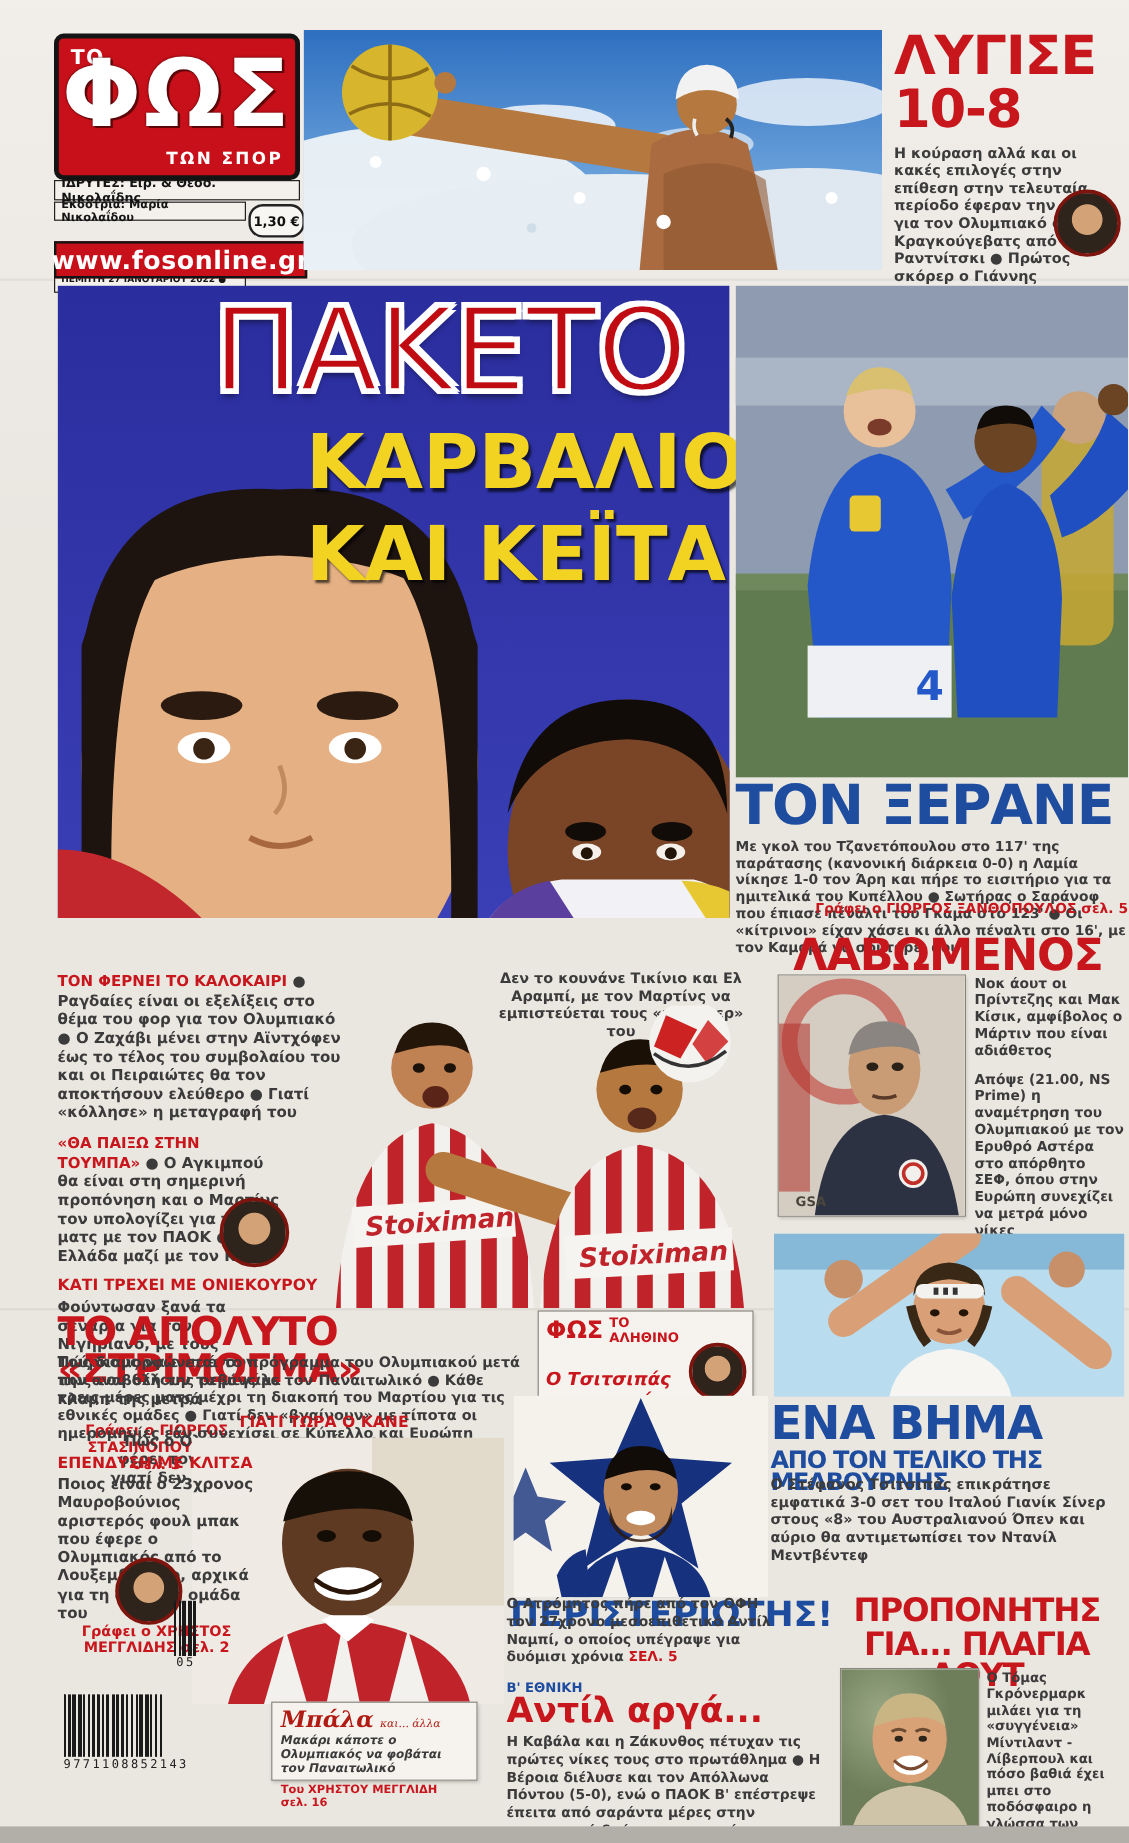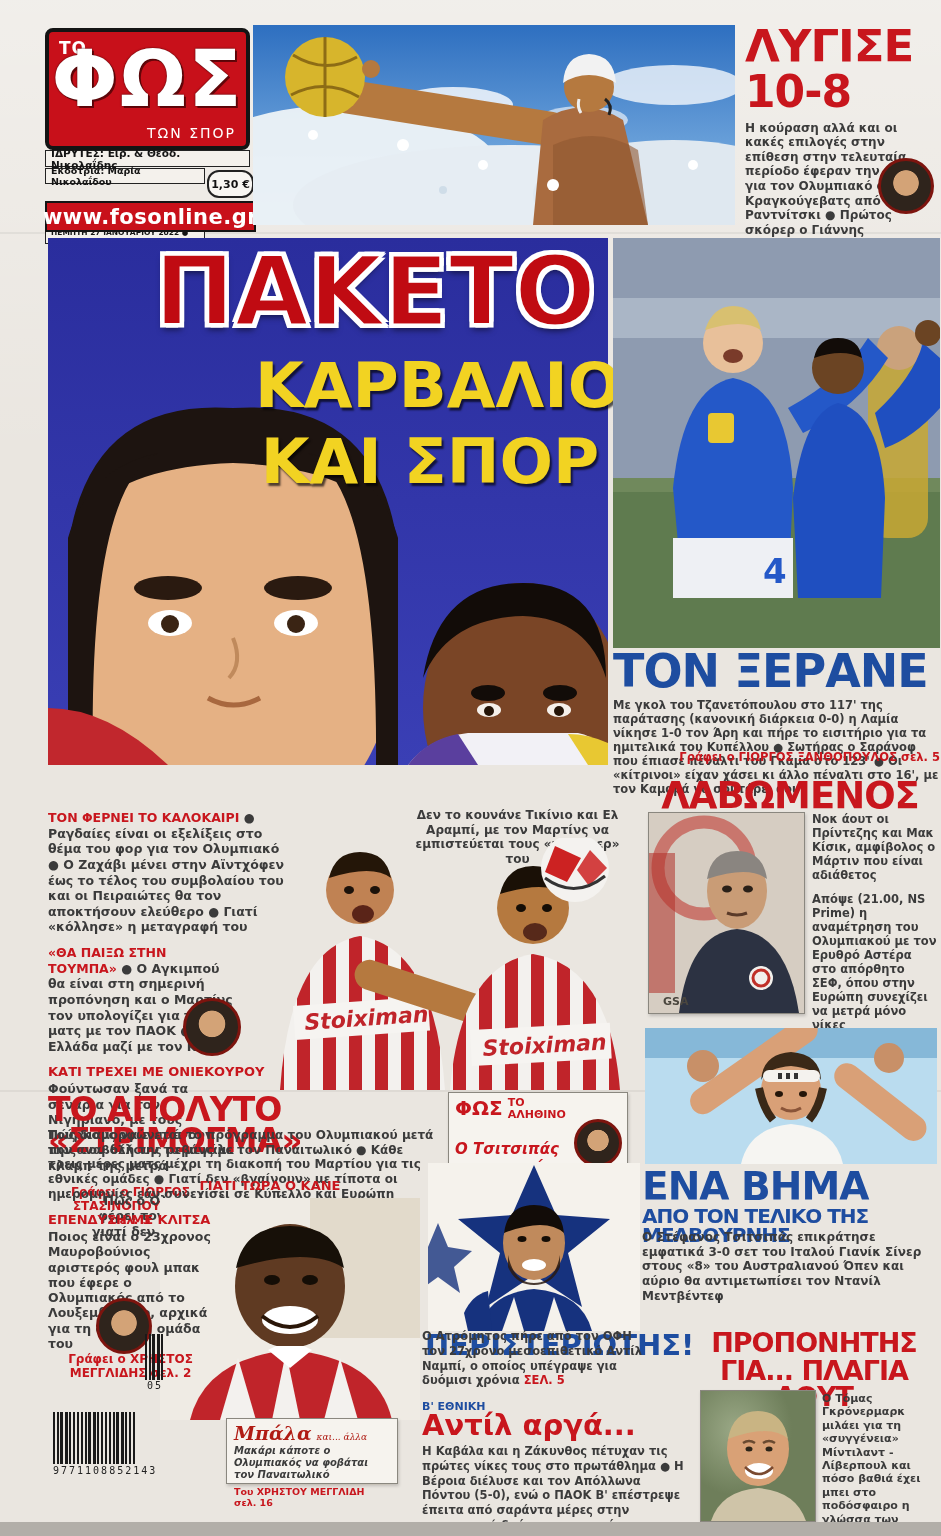--- a/index.html
+++ b/index.html
@@ -8,34 +8,34 @@
         background-image:linear-gradient(rgba(255,255,255,.35),rgba(0,0,0,0) 30%);}
   .abs{position:absolute;}
   .crease{position:absolute;left:0;width:100%;height:2px;background:rgba(0,0,0,.05);}
   .bottom-strip{position:absolute;left:0;top:1522px;width:941px;height:14px;background:#b2aea8;}
 
   
   .logo-box{background:#c8101a;border:4px solid #141414;border-radius:8px;color:#fff;}
   .logo-to{position:absolute;left:10px;top:6px;font-size:17px;font-weight:bold;letter-spacing:1px;}
   .logo-fos{position:absolute;left:0;right:0;top:8px;text-align:center;font-size:78px;font-weight:bold;
             letter-spacing:2px;line-height:1;text-shadow:0 0 2px #300,2px 2px 0 rgba(40,0,0,.6);}
-  .logo-sub{position:absolute;right:10px;bottom:5px;font-size:14px;font-weight:normal;letter-spacing:2px;}
+  .logo-sub{position:absolute;right:10px;bottom:5px;font-size:14px;font-weight:bold;letter-spacing:2px;}
   .mast-row{background:#f4f1ec;border:1px solid #222;color:#141414;font-weight:bold;
             display:flex;align-items:center;padding:0 5px;box-sizing:border-box;}
   .price-oval{background:#f8f6f2;border:2px solid #222;border-radius:12px;font-size:11px;font-weight:bold;
               display:flex;align-items:center;justify-content:center;color:#111;}
   .site-bar{background:#c8101a;border:2px solid #141414;color:#fff;font-weight:bold;font-size:21px;
             display:flex;align-items:center;justify-content:center;letter-spacing:.5px;}
 
   
   .red-head{color:#c8161d;font-weight:bold;line-height:.95;letter-spacing:-1px;}
   .blue-head{color:#1e4da0;font-weight:bold;line-height:.95;letter-spacing:-1px;}
   .body-txt{color:#3b3b3b;font-weight:bold;line-height:1.22;}
   .byline-red{color:#c8161d;font-weight:bold;}
-  .mega-head{color:#c00b12;font-weight:bold;line-height:.92;letter-spacing:0px;
+  .mega-head{color:#c00b12;font-weight:normal;line-height:.92;letter-spacing:0px;
              -webkit-text-stroke:3px #fff;
              text-shadow:-3px -3px 0 #fff,3px -3px 0 #fff,-3px 3px 0 #fff,3px 3px 0 #fff,0 5px 6px rgba(0,0,0,.55);}
   .yellow-head{color:#f2d322;font-weight:bold;line-height:.95;letter-spacing:0px;
                text-shadow:2px 3px 2px rgba(0,0,0,.65);}
   .portrait{border-radius:50%;border:3px solid #7d140e;
             background:radial-gradient(circle at 50% 44%, #d3a377 33%, #2f241c 35%);}
   .boxed{background:#f6f3ee;border:1px solid #8a877f;box-shadow:1px 2px 3px rgba(0,0,0,.18);}
   .barcode-bars{background:repeating-linear-gradient(90deg,#1a1a1a 0 2px,transparent 2px 4px),
                 repeating-linear-gradient(90deg,#1a1a1a 0 1px,transparent 1px 7px);}
   .bc-num{font-family:"DejaVu Sans Mono",monospace;color:#222;font-size:10px;letter-spacing:2px;}
@@ -149,21 +149,21 @@
       <circle cx="511" cy="473" r="5" fill="#241509"></circle>
     <path d="M450 520 q25 12 50 0" stroke="#3a2010" stroke-width="5" fill="none"></path>
 
     <path d="M360 527 Q380 500 420 495 L530 495 Q556 500 560 527 Z" fill="#f2f1f6"></path>
     <path d="M360 527 Q378 502 410 496 L430 527 Z" fill="#5a3f9e"></path>
     <path d="M560 527 L560 505 Q540 496 520 496 L540 527 Z" fill="#e8c832"></path>
   </svg>
 
   <div class="abs mega-head" style="left:150px;top:248px;width:450px;text-align:center;font-size:96px;">ΠΑΚΕΤΟ</div>
   <div class="abs yellow-head" style="left:255px;top:356px;width:350px;text-align:left;font-size:63px;">ΚΑΡΒΑΛΙΟ</div>
-  <div class="abs yellow-head" style="left:255px;top:432px;width:350px;text-align:center;font-size:63px;">ΚΑΙ ΣΠΟΡ</div>
+  <div class="abs yellow-head" style="left:255px;top:432px;width:350px;text-align:center;font-size:63px;">ΚΑΙ ΚΕΪΤΑ</div>
 
   <svg class="abs" style="left:613px;top:238px;" width="327" height="410" viewBox="0 0 327 410">
     <rect width="327" height="250" fill="#8e9bb0"></rect>
     <rect y="60" width="327" height="40" fill="#aab6c6"></rect>
     <rect y="250" width="327" height="160" fill="#5f7b4f"></rect>
     <rect y="240" width="327" height="14" fill="#70895c"></rect>
 
     <rect x="255" y="120" width="60" height="180" rx="20" fill="#c8a832" opacity=".85"></rect>
     <circle cx="286" cy="110" r="22" fill="#caa27c"></circle>
 

